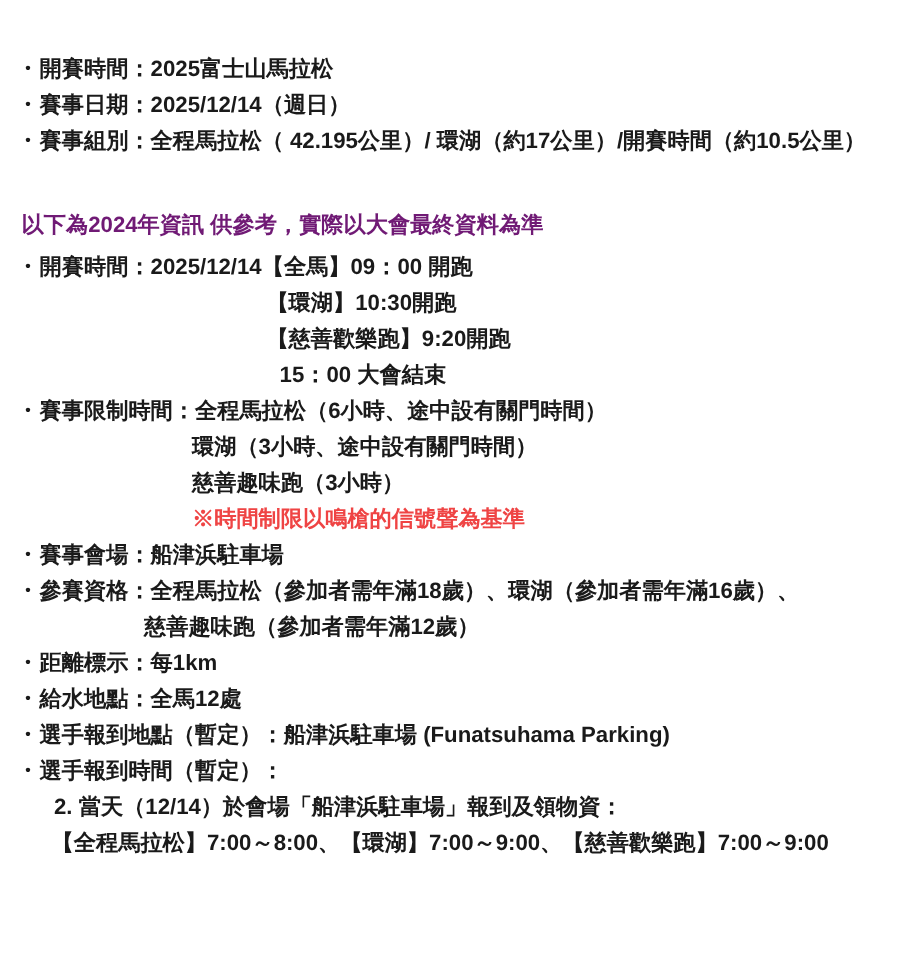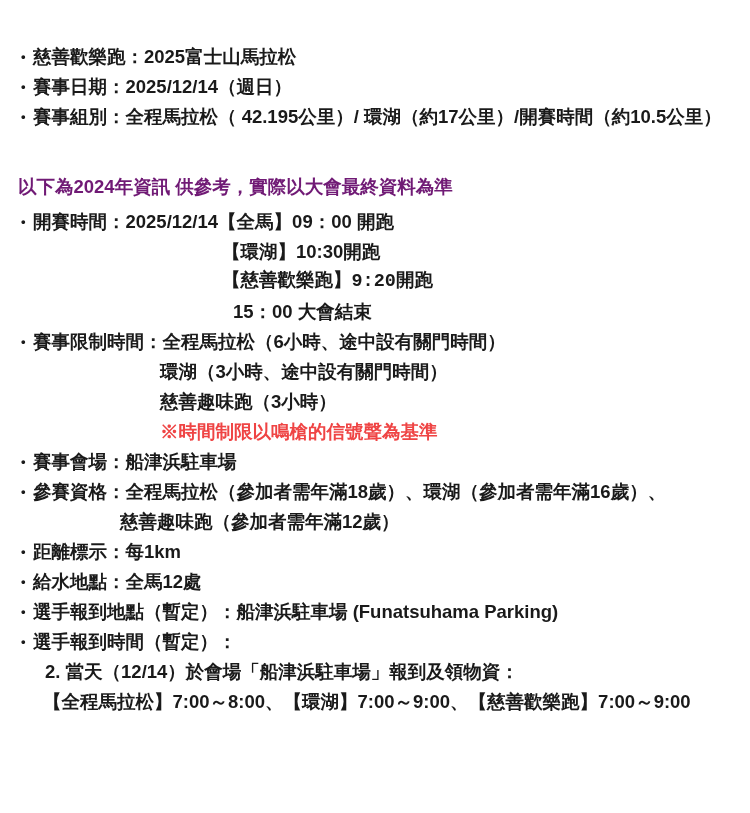--- a/index.html
+++ b/index.html
@@ -32,27 +32,27 @@
     left: 21px;
     top: 0;
     font-size: 13px;
     line-height: 30px;
   }
 </style>
 </head>
 <body>
 
 <div class="doc">
-    <div class="line" style="padding-left: 33px;"><span class="bullet">•</span><span>慈善歡樂跑：2025富士山馬拉松</span></div>
+    <div class="line" style="padding-left: 33px;"><span class="bullet">•</span><span>開賽時間：2025富士山馬拉松</span></div>
     <div class="line" style="padding-left: 33px;"><span class="bullet">•</span><span>賽事日期：2025/12/14（週日）</span></div>
     <div class="line" style="padding-left: 33px;"><span class="bullet">•</span><span>賽事組別：全程馬拉松（ 42.195公里）/ 環湖（約17公里）/開賽時間（約10.5公里）</span></div>
     <div class="line blue" style="padding-left: 18px; color: #701a75; margin-top: 40px;"><span>以下為2024年資訊 供參考，實際以大會最終資料為準</span></div>
     <div class="line" style="padding-left: 33px; margin-top: 5px;"><span class="bullet">•</span><span>開賽時間：2025/12/14【全馬】09：00 開跑</span></div>
     <div class="line" style="padding-left: 222px;"><span>【環湖】10:30開跑</span></div>
-    <div class="line" style="padding-left: 222px; font-family: Liberation Mono, monospace;"><span>【慈善歡樂跑】9:20開跑</span></div>
+    <div class="line" style="padding-left: 222px;"><span>【慈善歡樂跑】9:20開跑</span></div>
     <div class="line" style="padding-left: 233px;"><span>15：00 大會結束</span></div>
     <div class="line" style="padding-left: 33px;"><span class="bullet">•</span><span>賽事限制時間：全程馬拉松（6小時、途中設有關門時間）</span></div>
     <div class="line" style="padding-left: 160px;"><span>環湖（3小時、途中設有關門時間）</span></div>
     <div class="line" style="padding-left: 160px;"><span>慈善趣味跑（3小時）</span></div>
     <div class="line gray" style="padding-left: 160px; color: #ef4444;"><span>※時間制限以鳴槍的信號聲為基準</span></div>
     <div class="line" style="padding-left: 33px;"><span class="bullet">•</span><span>賽事會場：船津浜駐車場</span></div>
     <div class="line" style="padding-left: 33px;"><span class="bullet">•</span><span>參賽資格：全程馬拉松（參加者需年滿18歲）、環湖（參加者需年滿16歲）、</span></div>
     <div class="line" style="padding-left: 120px;"><span>慈善趣味跑（參加者需年滿12歲）</span></div>
     <div class="line" style="padding-left: 33px;"><span class="bullet">•</span><span>距離標示：每1km</span></div>
     <div class="line" style="padding-left: 33px;"><span class="bullet">•</span><span>給水地點：全馬12處</span></div>

